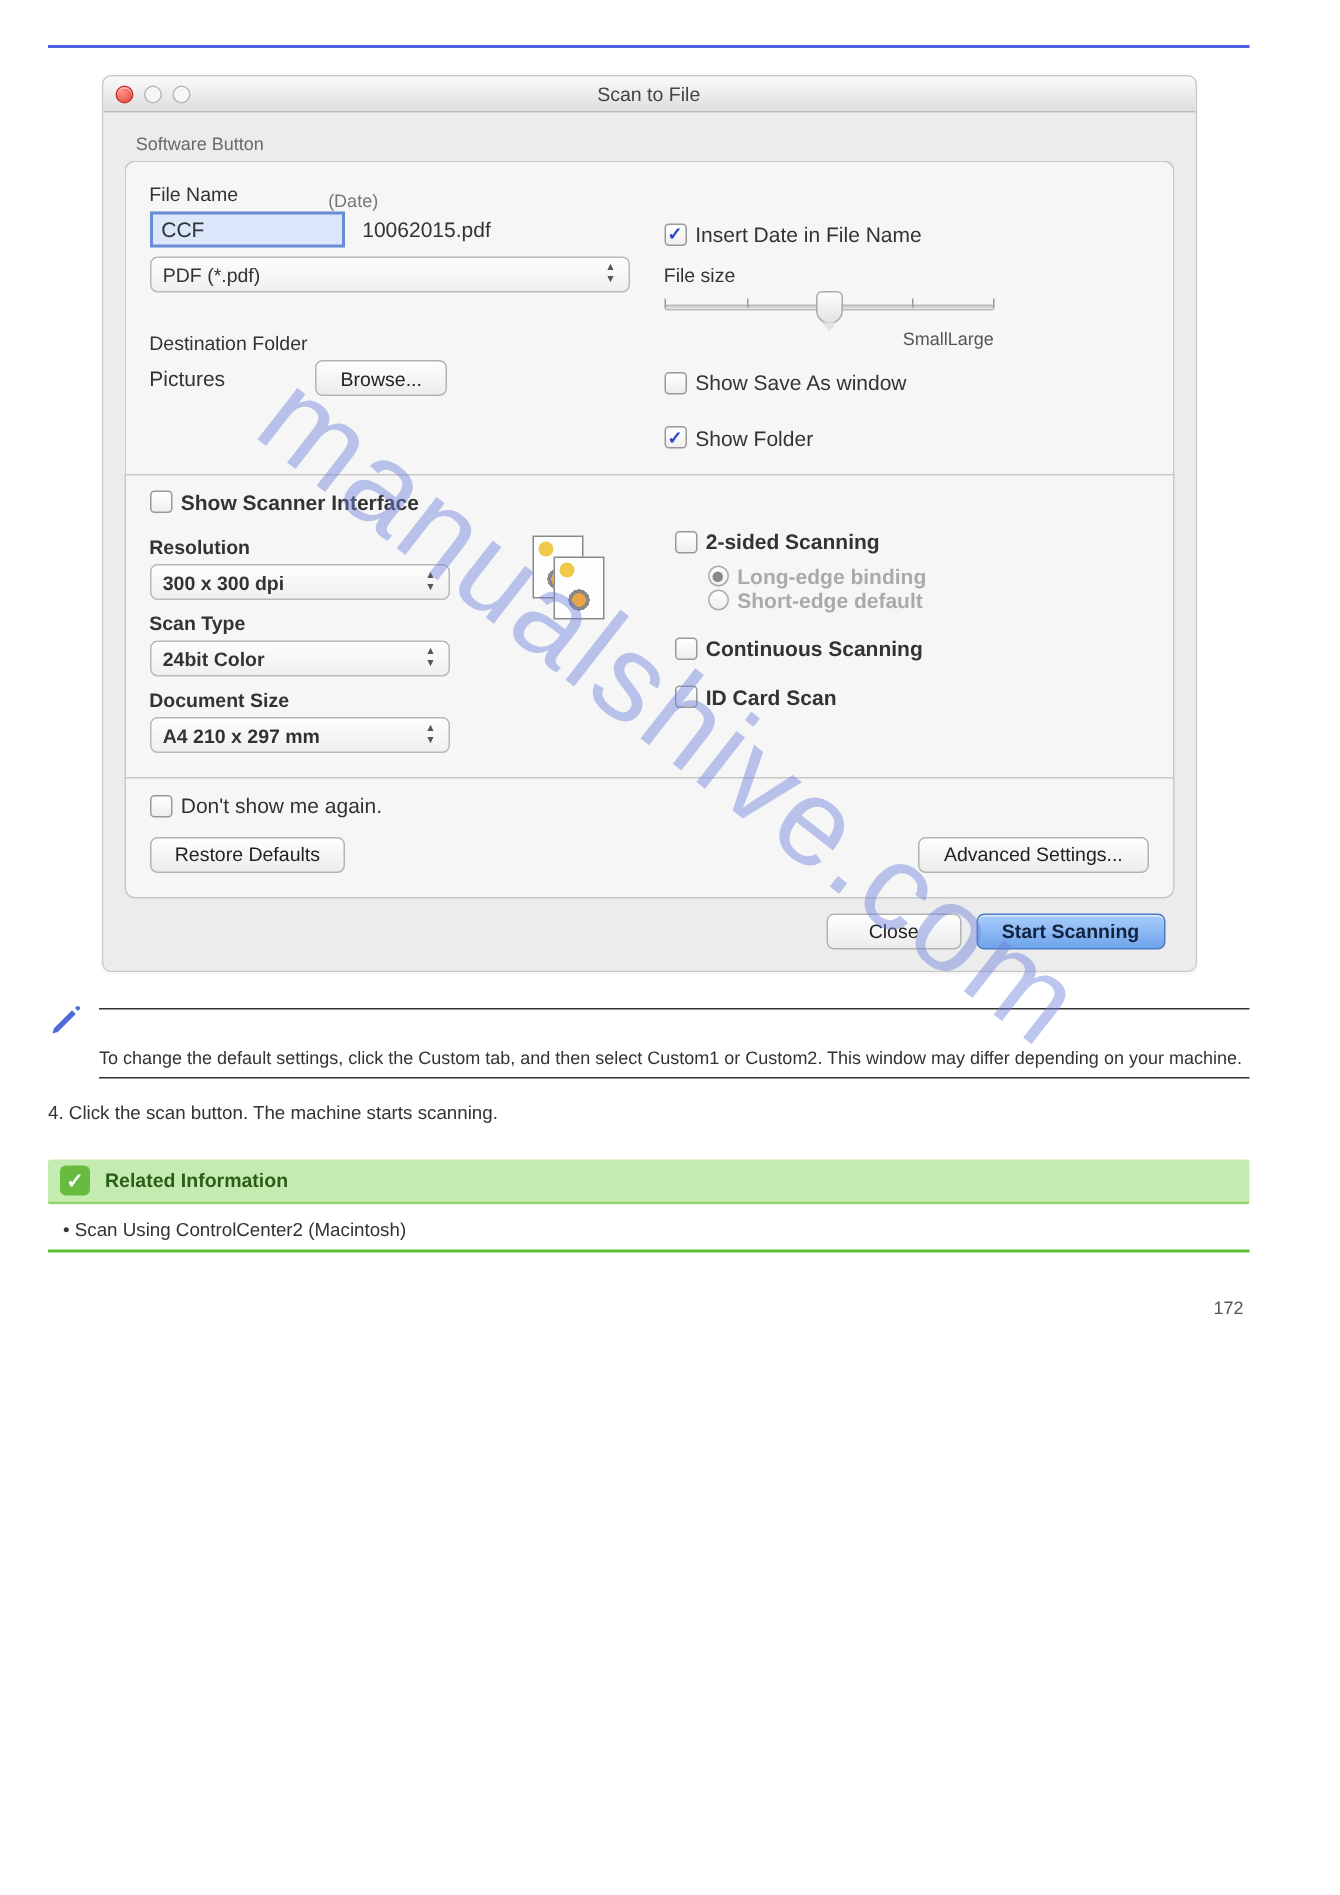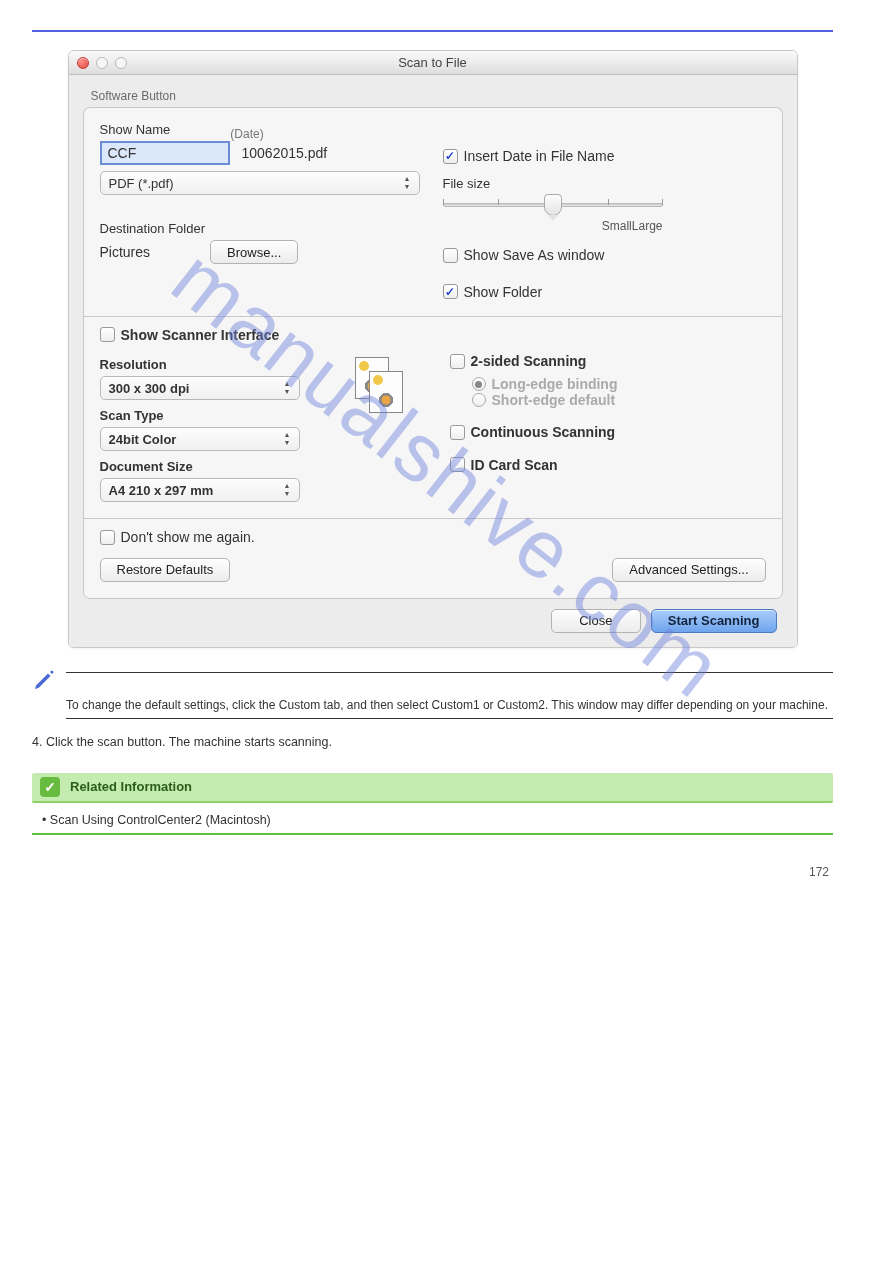--- a/index.html
+++ b/index.html
@@ -207,21 +207,21 @@
         <div class="title-text">Scan to File</div>
       </div>
 
       <div class="dialog-body">
         <div class="section-label">Software Button</div>
 
         <div class="group group-top">
           <div class="row">
             <div class="col">
               <div style="display:flex; gap:60px; align-items:flex-end;">
-                <span class="field-label">Show Name</span>
+                <span class="field-label">File Name</span>
                 <span class="sub-label">(Date)</span>
               </div>
               <div class="filename-row">
                 <input class="text-input" type="text" value="CCF" style="">
                 <span style="font-size:14px;">10062015.pdf</span>
               </div>
               <div class="dropdown" style="width:320px;">
                 <span>PDF (*.pdf)</span>
                 <span class="caret"></span>
               </div>

